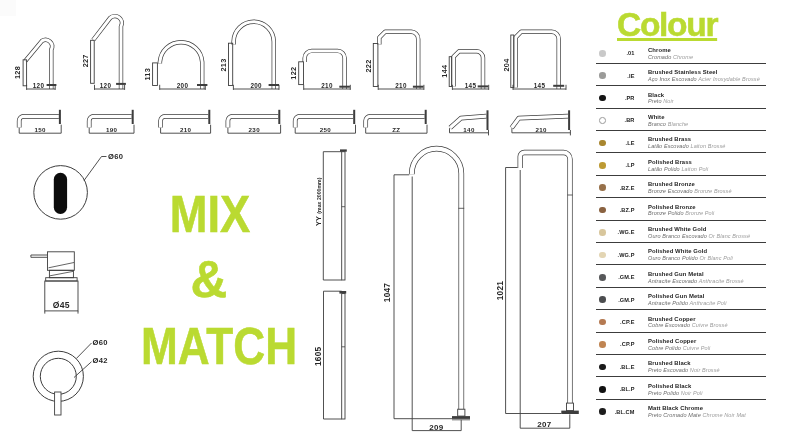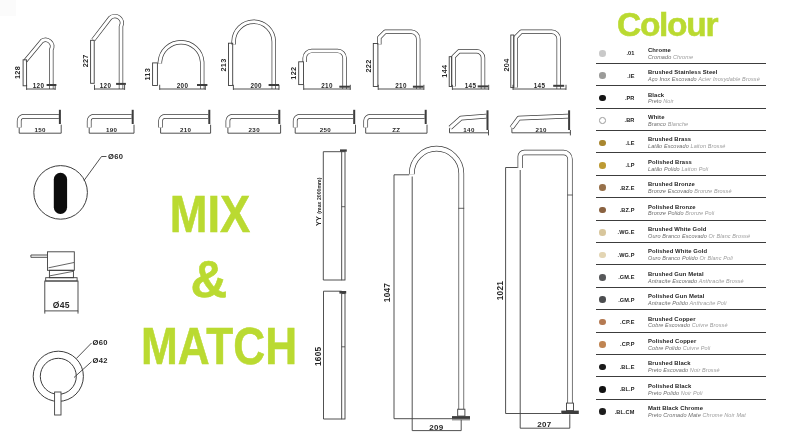--- a/index.html
+++ b/index.html
@@ -2,21 +2,21 @@
 <html><head><meta charset="utf-8">
 <style>
 * { margin:0; padding:0; box-sizing:border-box; }
 html,body { width:800px; height:434px; background:#ffffff; overflow:hidden;
   font-family:"Liberation Sans", sans-serif; }
 #page { position:relative; width:800px; height:434px; }
 #corner { position:absolute; left:0; top:0; width:16px; height:16px; background:#fbfbfb; }
 svg.draw { position:absolute; left:0; top:0; }
 svg text { font-family:"Liberation Sans", sans-serif; }
 .green { position:absolute; color:#bada31; font-weight:bold; -webkit-text-stroke:0.55px #bada31; }
-#colour { left:617px; top:6px; font-size:33.5px; letter-spacing:-1.3px; }
+#colour { left:617px; top:6px; font-size:33.5px; letter-spacing:-1.3px;text-decoration:underline; }
 .mm { width:240px; text-align:center; font-size:52.5px; line-height:1; }
 #mix { left:90px; top:188px; transform:scaleX(0.862); }
 #amp { left:89px; top:252.6px; transform:scaleX(0.97); }
 #match { left:99px; top:320.3px; transform:scaleX(0.841); }
 #legend { position:absolute; left:596px; top:0; }
 .lrow { position:absolute; left:0; width:170px; height:22.40px;
   border-bottom:1px solid #3c3c3c; }
 .dot { position:absolute; left:3.3px; top:8.6px; width:6.6px; height:6.6px; border-radius:50%; }
 .code { position:absolute; left:0; top:8.8px; width:38.5px; text-align:right;
   font-size:5.6px; font-weight:bold; color:#202020; letter-spacing:0.1px; }

